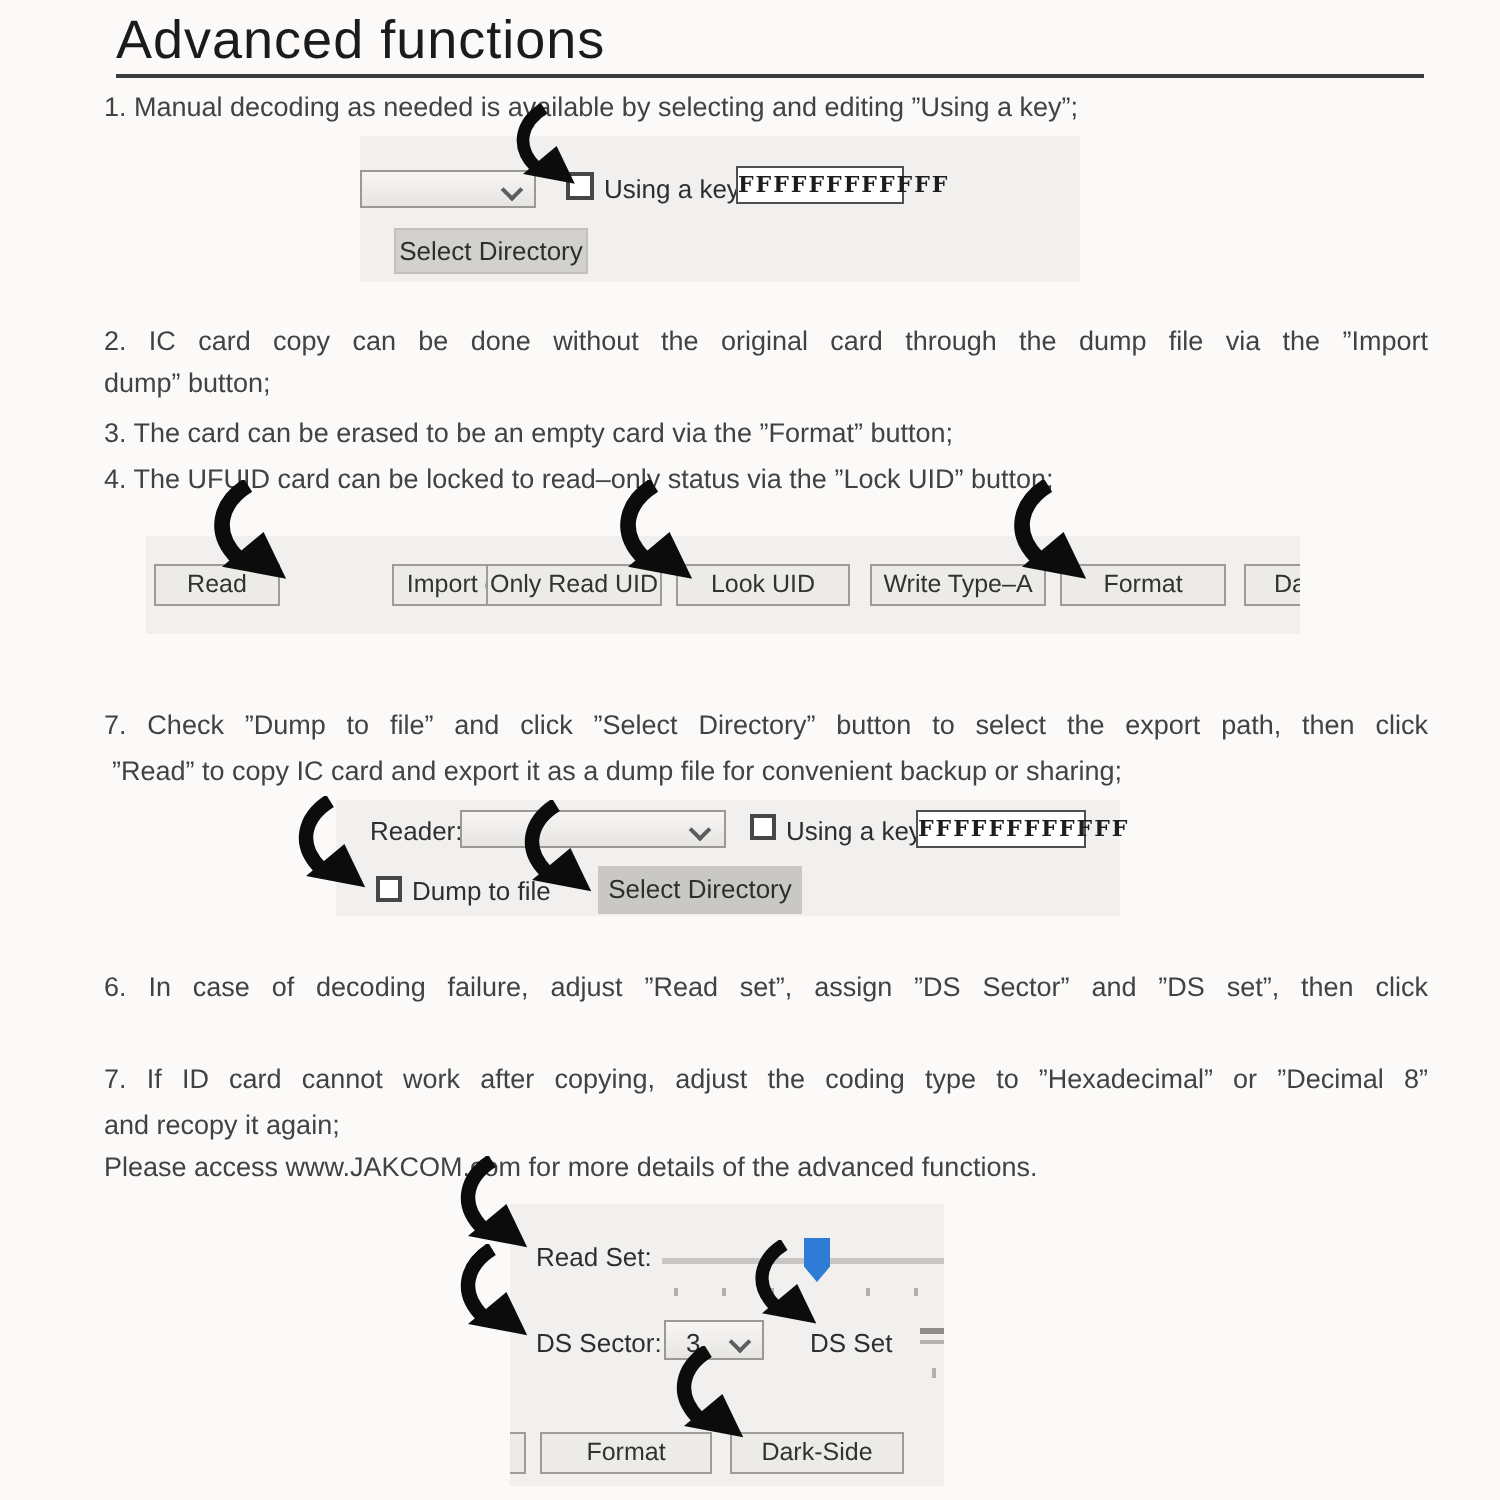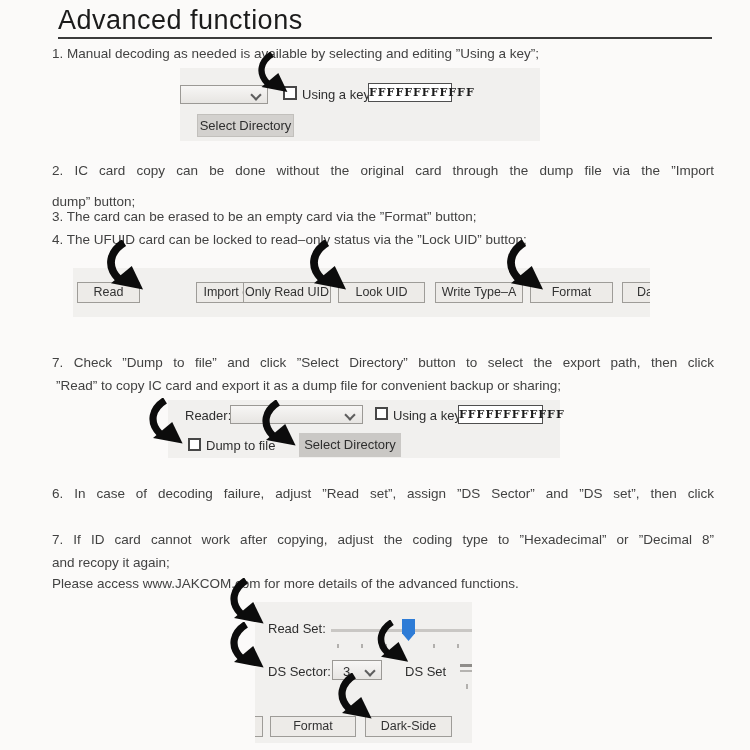--- a/index.html
+++ b/index.html
@@ -34,21 +34,21 @@
 </head>
 <body>
 
 <div class="page">
 
   <div class="abs title" style="left:58px;top:5px;">Advanced functions</div>
   <div class="abs rule" style="left:58px;top:37px;width:654px;"></div>
 
   <div class="abs bodyline" style="left:52px;top:45px;">1. Manual decoding as needed is available by selecting and editing ”Using a key”;</div>
   <div class="abs bodyline just" style="left:52px;top:162px;">2. IC card copy can be done without the original card through the dump file via the ”Import</div>
-  <div class="abs bodyline" style="left:52px;top:193px;text-align:right;">dump” button;</div>
+  <div class="abs bodyline" style="left:52px;top:183px;text-align:right;">dump” button;</div>
   <div class="abs bodyline" style="left:52px;top:208px;">3. The card can be erased to be an empty card via the ”Format” button;</div>
   <div class="abs bodyline" style="left:52px;top:231px;">4. The UFUID card can be locked to read–only status via the ”Lock UID” button;</div>
   <div class="abs bodyline just" style="left:52px;top:354px;">7. Check ”Dump to file” and click ”Select Directory” button to select the export path, then click</div>
   <div class="abs bodyline" style="left:56px;top:377px;">”Read” to copy IC card and export it as a dump file for convenient backup or sharing;</div>
   <div class="abs bodyline just" style="left:52px;top:485px;">6. In case of decoding failure, adjust ”Read set”, assign ”DS Sector” and ”DS set”, then click</div>
   <div class="abs bodyline just" style="left:52px;top:531px;">7. If ID card cannot work after copying, adjust the coding type to ”Hexadecimal” or ”Decimal 8”</div>
   <div class="abs bodyline" style="left:52px;top:554px;">and recopy it again;</div>
   <div class="abs bodyline" style="left:52px;top:575px;">Please access www.JAKCOM.com for more details of the advanced functions.</div>
 
   <div class="abs panel" style="left:180px;top:68px;width:360px;height:73px;">

